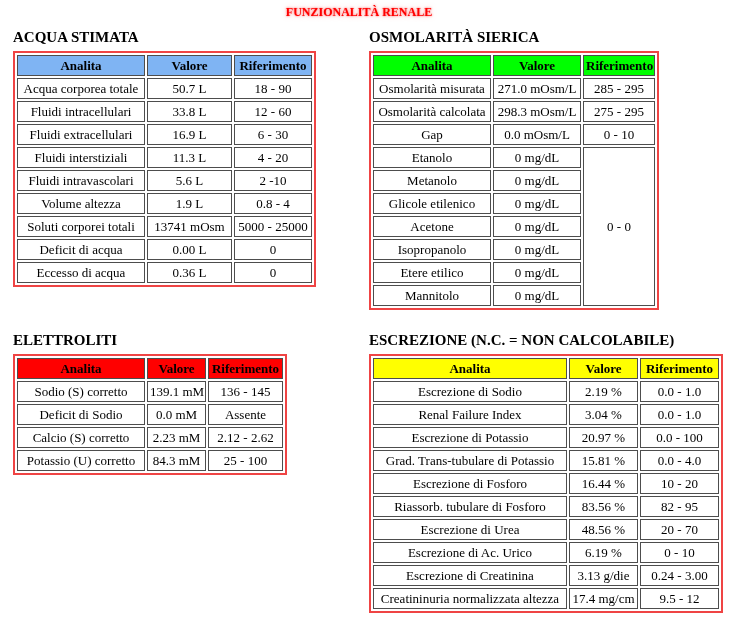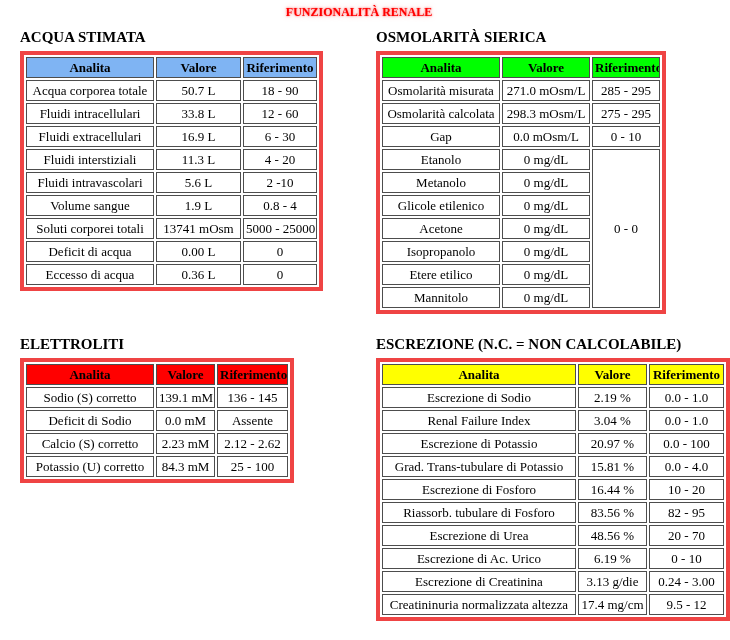--- a/index.html
+++ b/index.html
@@ -14,32 +14,32 @@
     margin: 5px 12px 9px 0;
     text-align: center;
     font-size: 12px; font-weight: bold;
     text-shadow: 0 0 2px rgba(255,70,70,0.9), 0 0 5px rgba(255,130,130,0.55);
   }
   .grid {
     display: grid;
     grid-template-columns: 320px 357px;
     column-gap: 36px;
     row-gap: 22px;
-    padding-left: 20px;
+    padding-left: 13px;
     align-items: start;
   }
   .sec-title {
     margin: 0 0 5px 0;
     font-size: 15px; font-weight: bold;
     white-space: nowrap;
   }
   table.report {
     border-collapse: separate;
     border-spacing: 2px;
-    border: 4px solid #ef4444;
+    border: 2px solid #ef4444;
     table-layout: fixed;
     background: #ffffff;
   }
   table.report th, table.report td {
     border: 1px solid #4d4d4d;
     text-align: center;
     vertical-align: middle;
     font-size: 13px;
     height: 19px;
     line-height: 19px;
@@ -92,21 +92,21 @@
               <td>Fluidi interstiziali</td>
               <td>11.3 L</td>
               <td>4 - 20</td>
             </tr>
             <tr>
               <td>Fluidi intravascolari</td>
               <td>5.6 L</td>
               <td>2 -10</td>
             </tr>
             <tr>
-              <td>Volume sangue</td>
+              <td>Volume altezza</td>
               <td>1.9 L</td>
               <td>0.8 - 4</td>
             </tr>
             <tr>
               <td>Soluti corporei totali</td>
               <td>13741 mOsm</td>
               <td>5000 - 25000</td>
             </tr>
             <tr>
               <td>Deficit di acqua</td>

